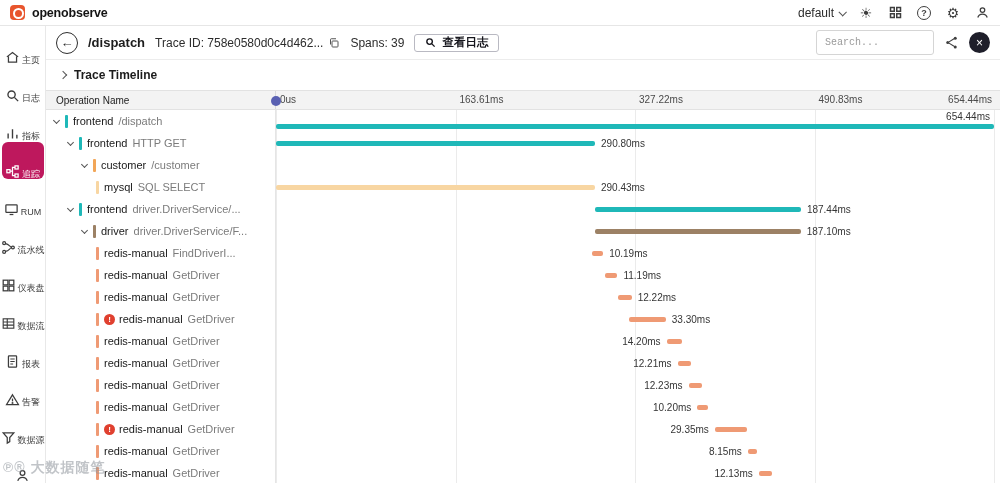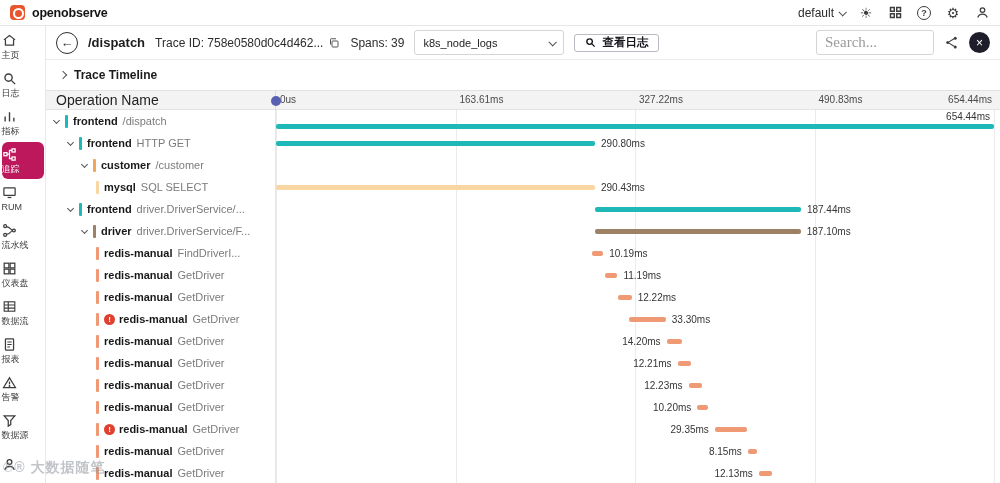--- a/index.html
+++ b/index.html
@@ -15,21 +15,21 @@
   .topbar-right { margin-left:auto; display:flex; align-items:center; gap:13px; color:#3e3e3e; }
   .org-sel { font-size:12px; display:flex; align-items:center; gap:5px; cursor:pointer; color:#2b2b2b; }
   .tb-ic { width:16px; height:16px; display:flex; align-items:center; justify-content:center; font-size:14px; color:#3e3e3e; }
   .tb-ic svg { width:15px; height:15px; }
   .help-circ { width:14px; height:14px; border:1.4px solid #3e3e3e; border-radius:50%; font-size:9px; font-weight:bold;
                display:flex; align-items:center; justify-content:center; }
 
   
   .sidebar { position:absolute; left:0; top:26px; bottom:0; width:46px; background:#fff;
              border-right:1px solid #e8e8e8; display:flex; flex-direction:column; align-items:center; padding-top:2px; z-index:10; }
-  .sb-item { width:42px; height:37px; border-radius:6px; display:flex; flex-direction:column; align-items:flex-start;
+  .sb-item { width:42px; height:37px; border-radius:6px; display:flex; flex-direction:row; align-items:flex-end;
              justify-content:center; gap:2px; color:#3c3c3c; cursor:pointer; margin:0.5px 0; }
   .sb-item.active { background:#be185d; color:#fff; }
   .sb-icon { width:15px; height:15px; display:block; }
   .sb-icon svg { width:15px; height:15px; display:block; }
   .sb-label { font-size:9px; line-height:10px; white-space:nowrap; }
 
   
   .main { position:absolute; left:46px; top:26px; right:0; bottom:0; display:flex; flex-direction:column; background:#fff; }
 
   .trace-header { height:34px; flex:none; border-bottom:1px solid #ececec; display:flex; align-items:center; padding:0 10px; gap:10px; }
@@ -41,52 +41,52 @@
   .spans-count { font-size:12px; color:#2c2c2c; }
   .stream-select { height:25px; min-width:150px; border:1px solid #d5d5d5; border-radius:3px; padding:0 8px; font-size:11px;
                    display:flex; align-items:center; justify-content:space-between; gap:10px; cursor:pointer; color:#222; }
   .chev { width:6px; height:6px; border-right:1.6px solid #555; border-bottom:1.6px solid #555; display:inline-block; }
   .chev.down { transform:rotate(45deg) translateY(-1px); }
   .chev.right { transform:rotate(-45deg); }
   .view-logs-btn { height:18px; border:1px solid #b9b9c2; border-radius:3px; padding:0 10px; font-size:11.5px; font-weight:bold;
                    display:flex; align-items:center; gap:6px; cursor:pointer; background:#fff; color:#16161d; }
   .view-logs-btn svg { width:11px; height:11px; }
   .th-spacer { flex:1; }
-  .search-box { width:118px; height:25px; border:1px solid #d5d5d5; border-radius:3px; padding:0 8px; font-size:15px;
-                font-family:Liberation Serif, serif; color:#333; outline:none; }
+  .search-box { width:118px; height:25px; border:1px solid #d5d5d5; border-radius:3px; padding:0 8px; font-size:10px;
+                font-family:Liberation Mono, monospace; color:#333; outline:none; }
   .search-box::placeholder { color:#9a9a9a; }
   .share-ic svg { width:15px; height:15px; display:block; color:#3e3e3e; }
   .close-btn { width:21px; height:21px; border-radius:50%; background:#1e1e2a; color:#fff; font-size:12px; display:flex;
                align-items:center; justify-content:center; cursor:pointer; flex:none; }
 
   .section-title-row { height:30px; flex:none; display:flex; align-items:center; gap:8px; padding:0 14px; }
   .section-title { font-weight:bold; font-size:12px; }
 
   
   .axis-header { height:20px; flex:none; background:#f3f3f3; border-top:1px solid #e2e2e2; border-bottom:1px solid #e2e2e2;
                  display:flex; position:relative; }
   .axis-left { width:230px; flex:none; border-right:1px solid #d9d9d9; display:flex; align-items:center; padding-left:10px;
-               font-size:14px; color:#222; }
+               font-size:10px; color:#222; }
   .axis-ticks { flex:1; position:relative; margin-right:6px; }
   .tick { position:absolute; top:3px; font-size:10px; color:#4a4a4a; white-space:nowrap; }
   .axis-dot { position:absolute; left:225px; top:5px; width:10px; height:10px; border-radius:50%; background:#5960b2; z-index:3; }
 
   
   .rows-wrap { flex:1; position:relative; overflow:hidden; }
   .grid-overlay { position:absolute; left:230px; right:6px; top:0; bottom:0; pointer-events:none; }
   .gridline { position:absolute; top:0; bottom:0; width:1px; background:#ebebeb; }
   .trace-row { display:flex; height:22px; position:relative; }
   .op-cell { width:230px; flex:none; border-right:1px solid #e5e5e5; display:flex; align-items:center; font-size:11px;
              white-space:nowrap; overflow:hidden; background:#fff; cursor:pointer; }
   .tree-chev { width:5px; height:5px; border-right:1.5px solid #555; border-bottom:1.5px solid #555;
                transform:rotate(45deg); margin:-2px 6px 0 0; flex:none; }
   .svc-strip { width:3px; height:13px; border-radius:1px; margin-right:5px; flex:none; }
   .err-ic { width:11px; height:11px; border-radius:50%; background:#e0402f; color:#fff; font-size:8px; font-weight:bold;
             display:inline-flex; align-items:center; justify-content:center; margin-right:4px; flex:none; }
-  .svc-name { font-weight:bold; color:#191919; margin-right:5px; }
+  .svc-name { font-weight:normal; color:#191919; margin-right:5px; }
   .op-name { color:#7b7b7b; }
   .bar-area { flex:1; position:relative; margin-right:6px; }
   .span-bar { position:absolute; height:5px; top:9px; border-radius:2px; min-width:3px; cursor:pointer; }
   .dur-label { position:absolute; top:6px; font-size:10px; line-height:11px; color:#353535; white-space:nowrap; }
 
   .watermark { position:absolute; left:3px; bottom:6px; font-size:14px; font-weight:bold; color:#8f959c; opacity:.55;
                z-index:40; pointer-events:none; letter-spacing:1px; }
 </style>
 </head>
 <body>
@@ -244,24 +244,20 @@
     <span class="trace-id">
       <span>Trace ID: 758e0580d0c4d462...</span>
       <span class="copy-ic">
         <svg viewBox="0 0 24 24" fill="none" stroke="currentColor" stroke-width="2">
             <rect x="8" y="8" width="12" height="12" rx="1.5"></rect>
             <path d="M5 15V5a1.5 1.5 0 0 1 1.5-1.5H16"></path>
           </svg>
       </span>
     </span>
     <span class="spans-count">Spans: 39</span>
-    <span class="stream-select">
-      <span>k8s_node_logs</span>
-      <span class="chev down"></span>
-    </span>
     <span class="view-logs-btn">
       <svg viewBox="0 0 24 24" fill="none" stroke="currentColor" stroke-width="3">
           <circle cx="10" cy="10" r="6"></circle>
           <path d="M15 15l6 6"></path>
         </svg>
       <span>查看日志</span>
     </span>
     <span class="th-spacer"></span>
     <input class="search-box" placeholder="Search..." style="">
     <span class="share-ic">

